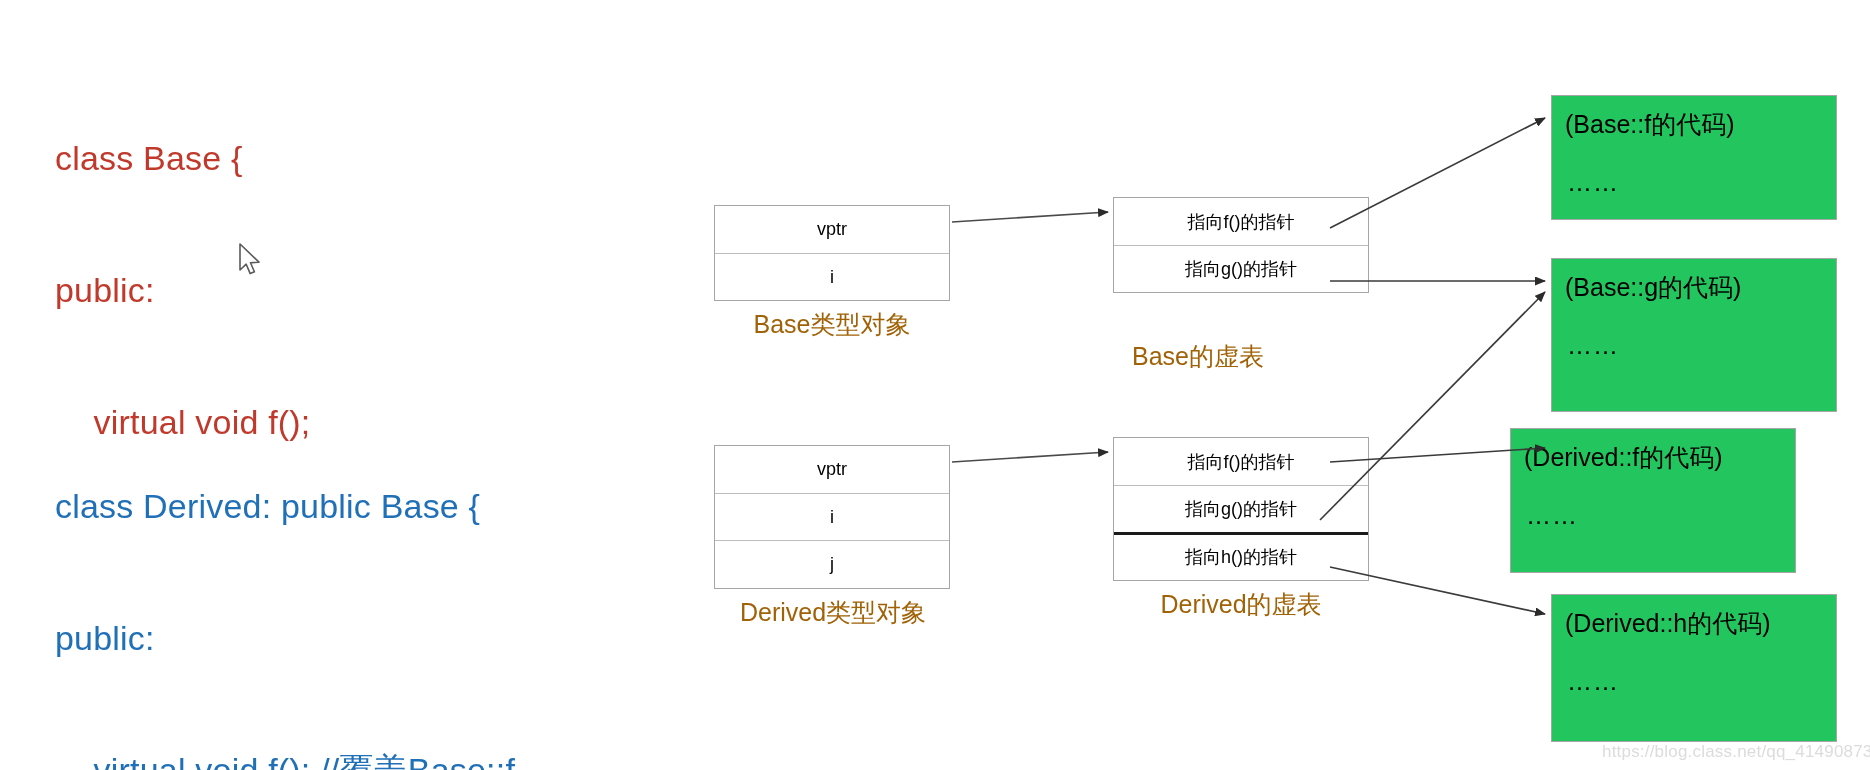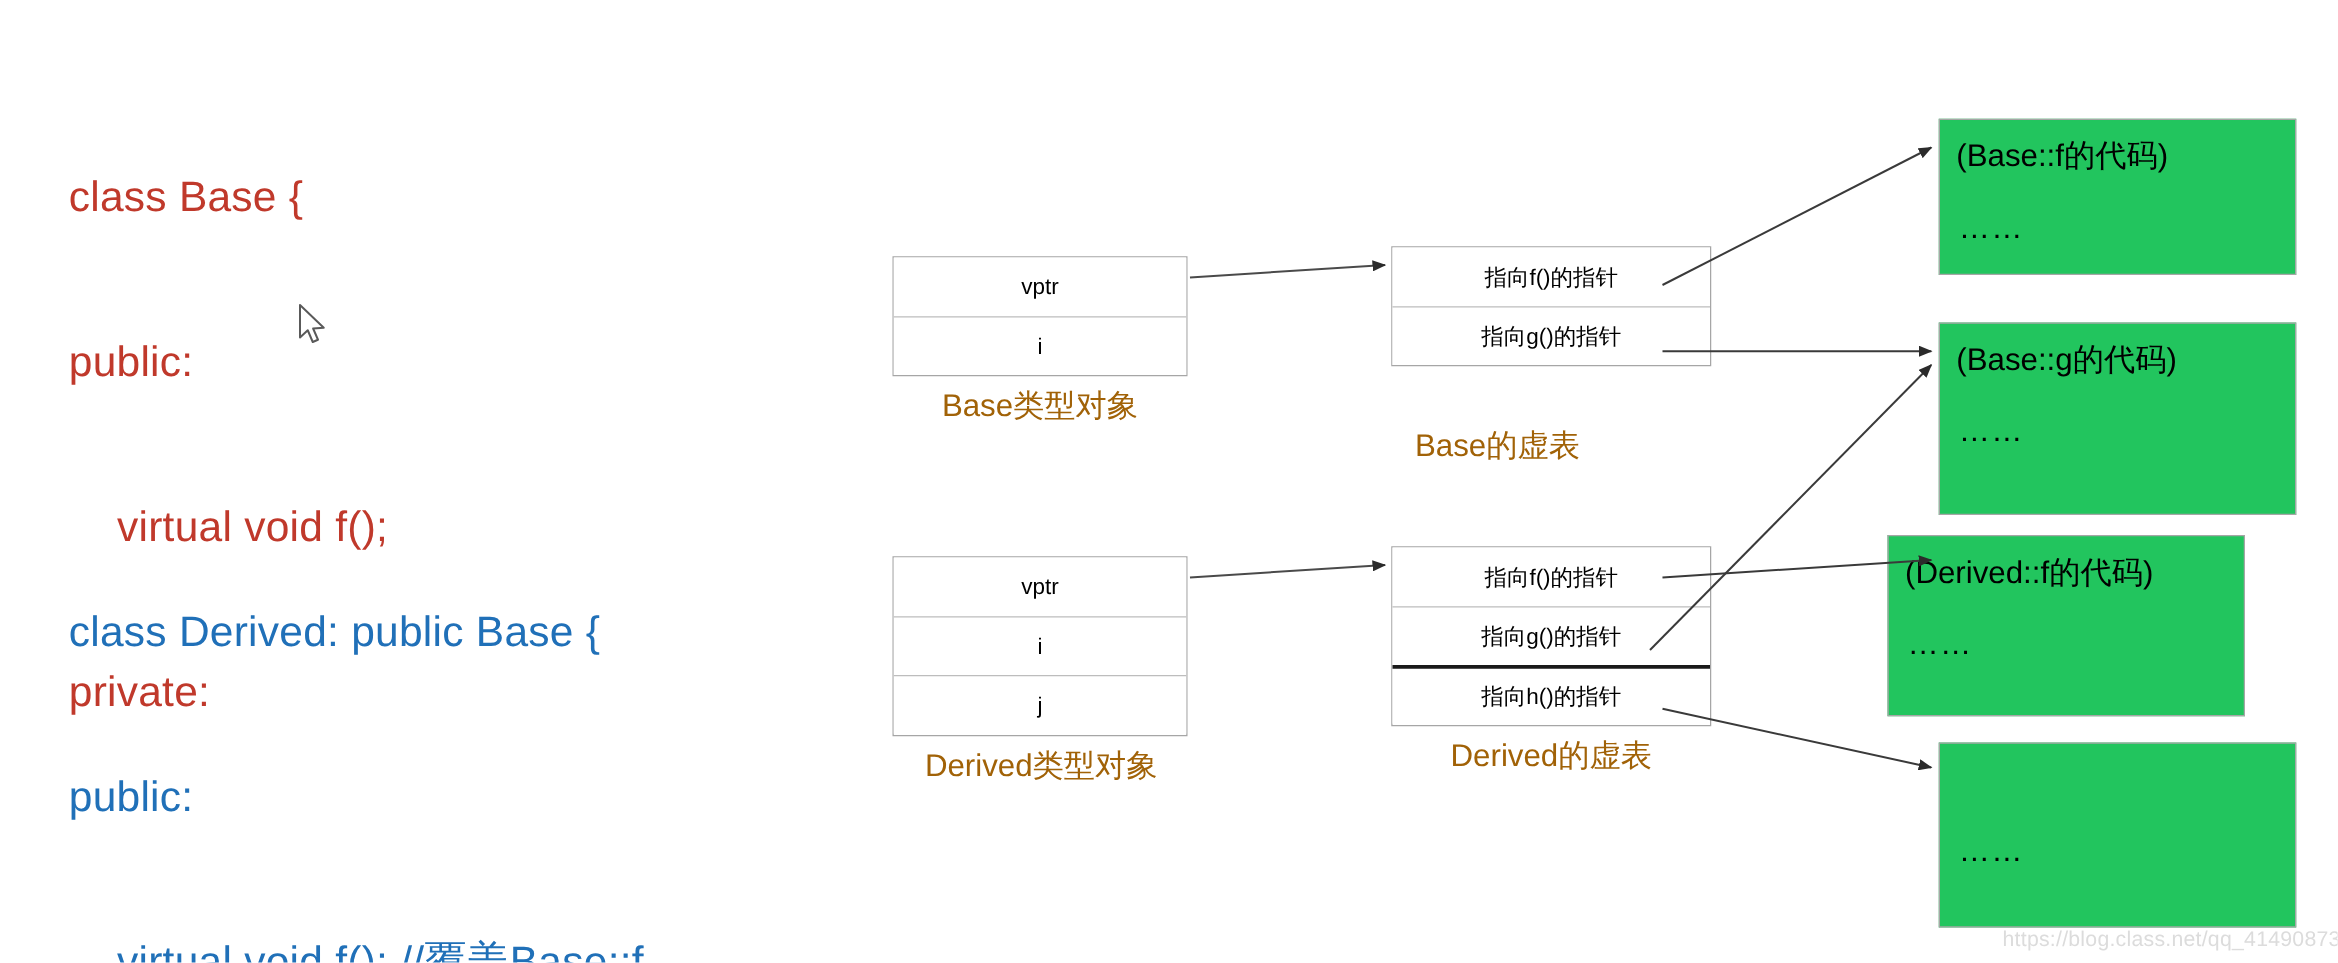--- a/index.html
+++ b/index.html
@@ -145,21 +145,20 @@
 </style>
 </head>
 <body>
 
 <div id="stage">
 
   <div class="code-block" id="code-base">
     <span class="code-line">class Base {</span>
     <span class="code-line">public:</span>
     <span class="code-line">    virtual void f();</span>
-    <span class="code-line">private:</span>
     
     
   </div>
 
   <div class="code-block" id="code-derived">
     <span class="code-line">class Derived: public Base {</span>
     <span class="code-line">public:</span>
     <span class="code-line">    virtual void f(); //覆盖Base::f</span>
     
     
@@ -202,20 +201,21 @@
     <div class="title">(Base::g的代码)</div>
     <div class="dots">……</div>
   </div>
 
   <div class="codebox" id="cb-derf">
     <div class="title">(Derived::f的代码)</div>
     <div class="dots">……</div>
   </div>
 
   <div class="codebox" id="cb-derh">
+    <div class="title">(Derived::h的代码)</div>
     <div class="dots">……</div>
   </div>
 
   <svg id="arrows" viewBox="0 0 1870 770" xmlns="http://www.w3.org/2000/svg">
     <defs>
       <marker id="ah" markerWidth="11" markerHeight="9" refX="10" refY="4.5" orient="auto" markerUnits="userSpaceOnUse">
         <path d="M0,0 L11,4.5 L0,9 z" fill="#2b2b2b"></path>
       </marker>
     </defs>
 

